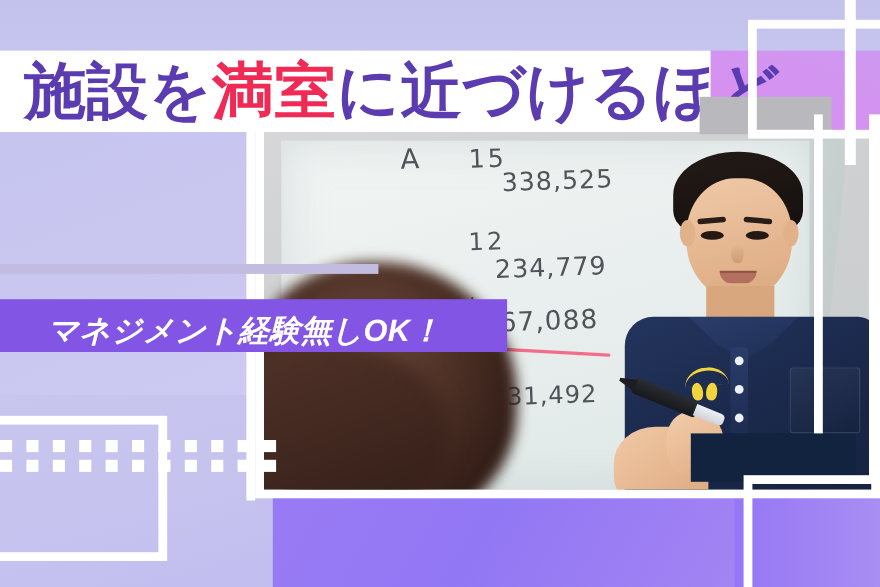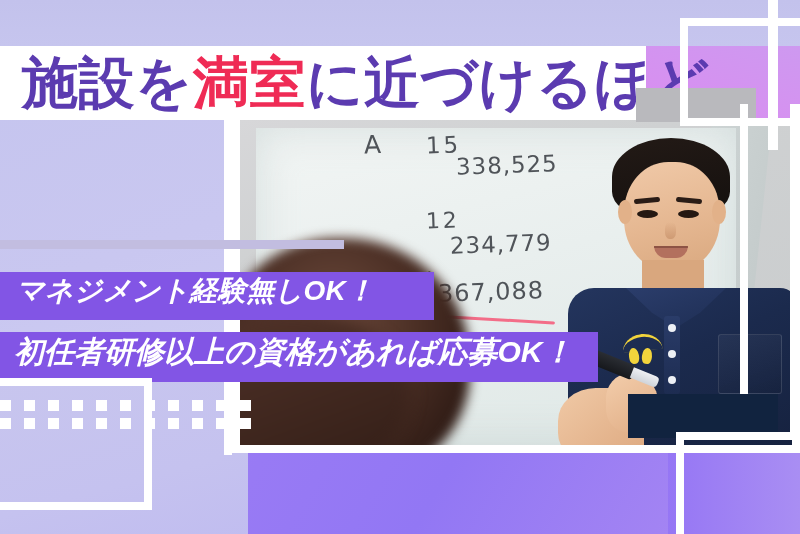--- a/index.html
+++ b/index.html
@@ -106,21 +106,21 @@
   .band-head{position:absolute;left:0;top:46px;width:646px;height:74px;background:#fff;}
   .band-head .txt{position:absolute;left:22px;top:6px;font-size:56px;font-weight:700;
                   letter-spacing:.01em;white-space:nowrap;line-height:62px;}
   .c-pur{color:#5b3bb0;} .c-red{color:#ef2b55;}
 
   .band-sub{position:absolute;left:0;top:130px;width:342px;height:108px;background:#fff;}
   .band-sub .txt{position:absolute;left:24px;top:2px;font-size:72px;font-weight:700;
                  font-style:italic;color:#f62a54;white-space:nowrap;line-height:104px;letter-spacing:.01em;}
 
   
-  .ribbon{position:absolute;background:#8255e5;display:flex;align-items:flex-start;}
+  .ribbon{position:absolute;background:#8255e5;display:flex;align-items:flex-end;padding-left:27px;}
   .ribbon span{color:#fff;font-style:italic;font-weight:700;white-space:nowrap;}
   .rb1{left:0;top:272px;width:434px;height:48px;}
   .rb1 span{font-size:28px;padding-left:16px;letter-spacing:.01em;}
   .rb2{left:0;top:332px;width:598px;height:50px;}
   .rb2 span{font-size:30px;padding-left:14px;letter-spacing:0;}
 
   
   .dots{position:absolute;left:0;top:400px;width:240px;height:36px;}
   .dots i{position:absolute;width:11px;height:11px;background:#fff;display:block;}
 
@@ -209,23 +209,20 @@
   <div class="hline-mid2"></div>
 
   <div class="band-head">
     <div class="txt"><span class="c-pur">施設を</span><span class="c-red">満室</span><span class="c-pur">に近づけるほど</span></div>
   </div>
 
 
   <div class="ribbon rb1">
     <span>マネジメント経験無しOK！</span>
   </div>
-  <div class="ribbon rb2">
-    <span>初任者研修以上の資格があれば応募OK！</span>
-  </div>
 
   <div class="dots">
       <i style="left: 0px; top: 0px;"></i>
       <i style="left: 24px; top: 0px;"></i>
       <i style="left: 48px; top: 0px;"></i>
       <i style="left: 72px; top: 0px;"></i>
       <i style="left: 96px; top: 0px;"></i>
       <i style="left: 120px; top: 0px;"></i>
       <i style="left: 144px; top: 0px;"></i>
       <i style="left: 168px; top: 0px;"></i>

